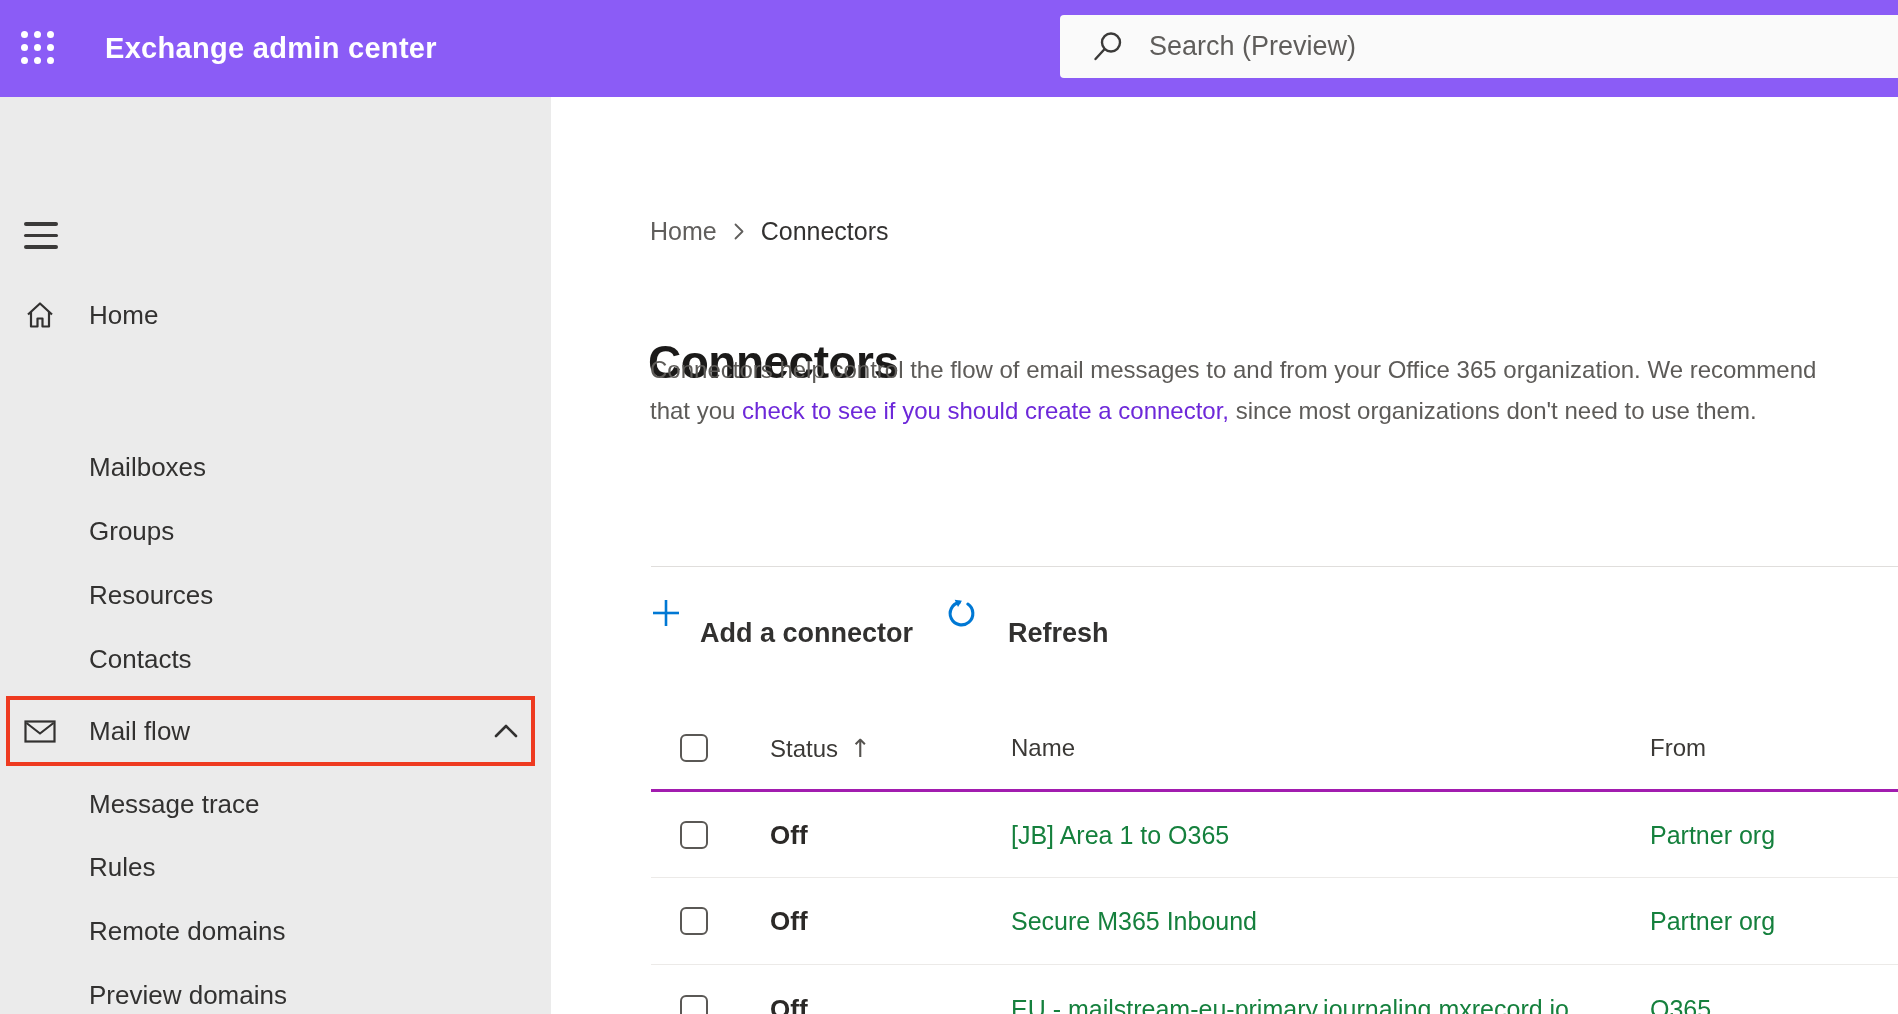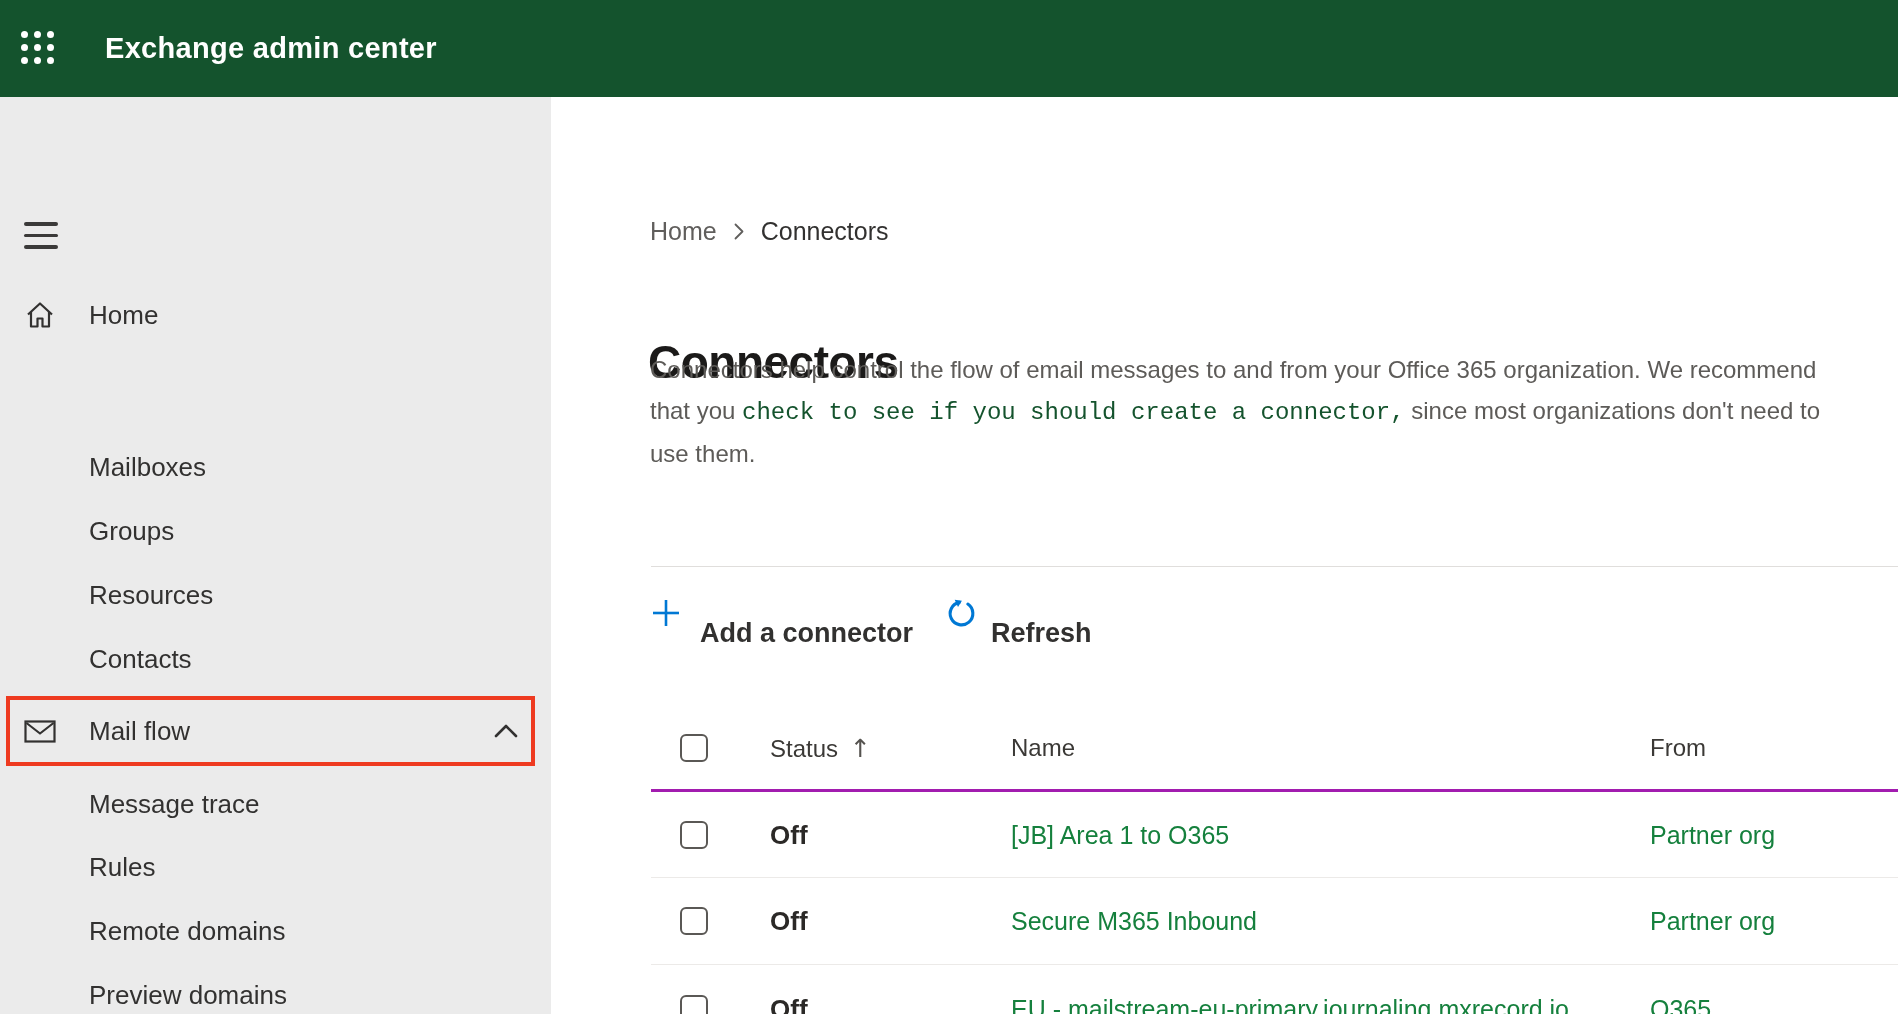--- a/index.html
+++ b/index.html
@@ -1,20 +1,20 @@
 <!DOCTYPE html>
 <html><head>
 <meta charset="utf-8">
 <style>
   * { box-sizing: border-box; margin: 0; padding: 0; }
   html, body { width: 1898px; height: 1014px; overflow: hidden; background: #ffffff;
     font-family: "Liberation Sans", "DejaVu Sans", sans-serif; }
 
   
-  .topbar { position: absolute; left: 0; top: 0; width: 1898px; height: 97px; background: #14532d; }
+  .topbar { position: absolute; left: 0; top: 0; width: 1898px; height: 97px; background: #8b5cf6; }
   .waffle { position: absolute; left: 21px; top: 31px; width: 34px; height: 34px;
     display: grid; grid-template-columns: repeat(3, 7px); grid-template-rows: repeat(3, 7px);
     gap: 6px; cursor: pointer; }
   .waffle span { width: 7px; height: 7px; border-radius: 50%; background: #ffffff; }
   .app-title { position: absolute; left: 105px; top: 0; height: 97px; line-height: 97px;
     color: #ffffff; font-size: 29px; font-weight: 600; letter-spacing: 0.3px; }
   .search-box { position: absolute; left: 1060px; top: 15px; width: 838px; height: 63px;
     background: #fafafa; border-radius: 4px 0 0 4px; display: flex; align-items: center;
     padding-left: 33px; gap: 25px; cursor: text; }
   .search-ph { color: #5f5d5b; font-size: 27px; }
@@ -36,27 +36,27 @@
   .content { position: absolute; left: 551px; top: 97px; width: 1347px; height: 917px;
     background: #ffffff; overflow: hidden; }
   .breadcrumb { position: absolute; left: 99px; top: 119px; height: 30px;
     display: flex; align-items: center; gap: 17px; font-size: 25px; }
   .bc-link { color: #605e5c; cursor: pointer; }
   .bc-current { color: #323130; }
   .page-title { position: absolute; left: 97px; top: 238px; font-size: 46px; font-weight: 700;
     color: #1b1a19; letter-spacing: -0.5px; }
   .page-desc { position: absolute; left: 99px; top: 252px; width: 1200px;
     font-size: 24px; line-height: 41px; color: #5d5b58; }
-  .desc-link { color: #14532d; text-decoration: none; cursor: pointer; font-family: Liberation Mono, monospace; }
+  .desc-link { color: #6d28d9; text-decoration: none; cursor: pointer; }
   .divider { position: absolute; left: 100px; top: 469px; width: 1247px; height: 1px; background: #e0dedc; }
 
   .cmd-btn { position: absolute; top: 491px; height: 50px; display: flex; align-items: center; cursor: pointer; }
   .cmd-btn span { font-size: 27px; font-weight: 600; color: #323130; white-space: nowrap; margin-top: 40px; }
   .add-btn { left: 100px; gap: 19px; }
-  .refresh-btn { left: 394px; gap: 13px; }
+  .refresh-btn { left: 394px; gap: 30px; }
 
   .thead { position: absolute; left: 100px; top: 610px; width: 1247px; height: 85px;
     border-bottom: 3px solid #a21caf; }
   .trow { position: absolute; left: 100px; width: 1247px; height: 87px;
     border-bottom: 1px solid #eceae8; cursor: pointer; }
   .row1 { top: 695px; height: 86px; }
   .row2 { top: 781px; }
   .row3 { top: 868px; border-bottom: none; }
   .cb { position: absolute; left: 29px; top: 50%; transform: translateY(-50%);
     width: 28px; height: 28px; border: 2px solid #5a5855; border-radius: 6px;
@@ -82,20 +82,27 @@
       <span></span>
       <span></span>
       <span></span>
       <span></span>
       <span></span>
       <span></span>
       <span></span>
       <span></span>
   </div>
   <div class="app-title">Exchange admin center</div>
+  <div class="search-box">
+    <svg class="search-icon" width="31" height="31" viewBox="0 0 31 31">
+      <circle cx="18" cy="11.5" r="9" fill="none" stroke="#3b3a39" stroke-width="2.4"></circle>
+      <line x1="11.2" y1="18.5" x2="2.5" y2="28" stroke="#3b3a39" stroke-width="2.4" stroke-linecap="round"></line>
+    </svg>
+    <span class="search-ph">Search (Preview)</span>
+  </div>
 </div>
 
 <div class="sidebar">
   <div class="hamburger">
     <span></span>
       <span></span>
       <span></span>
   </div>
 
   <div class="nav-item" style="top:186px">

